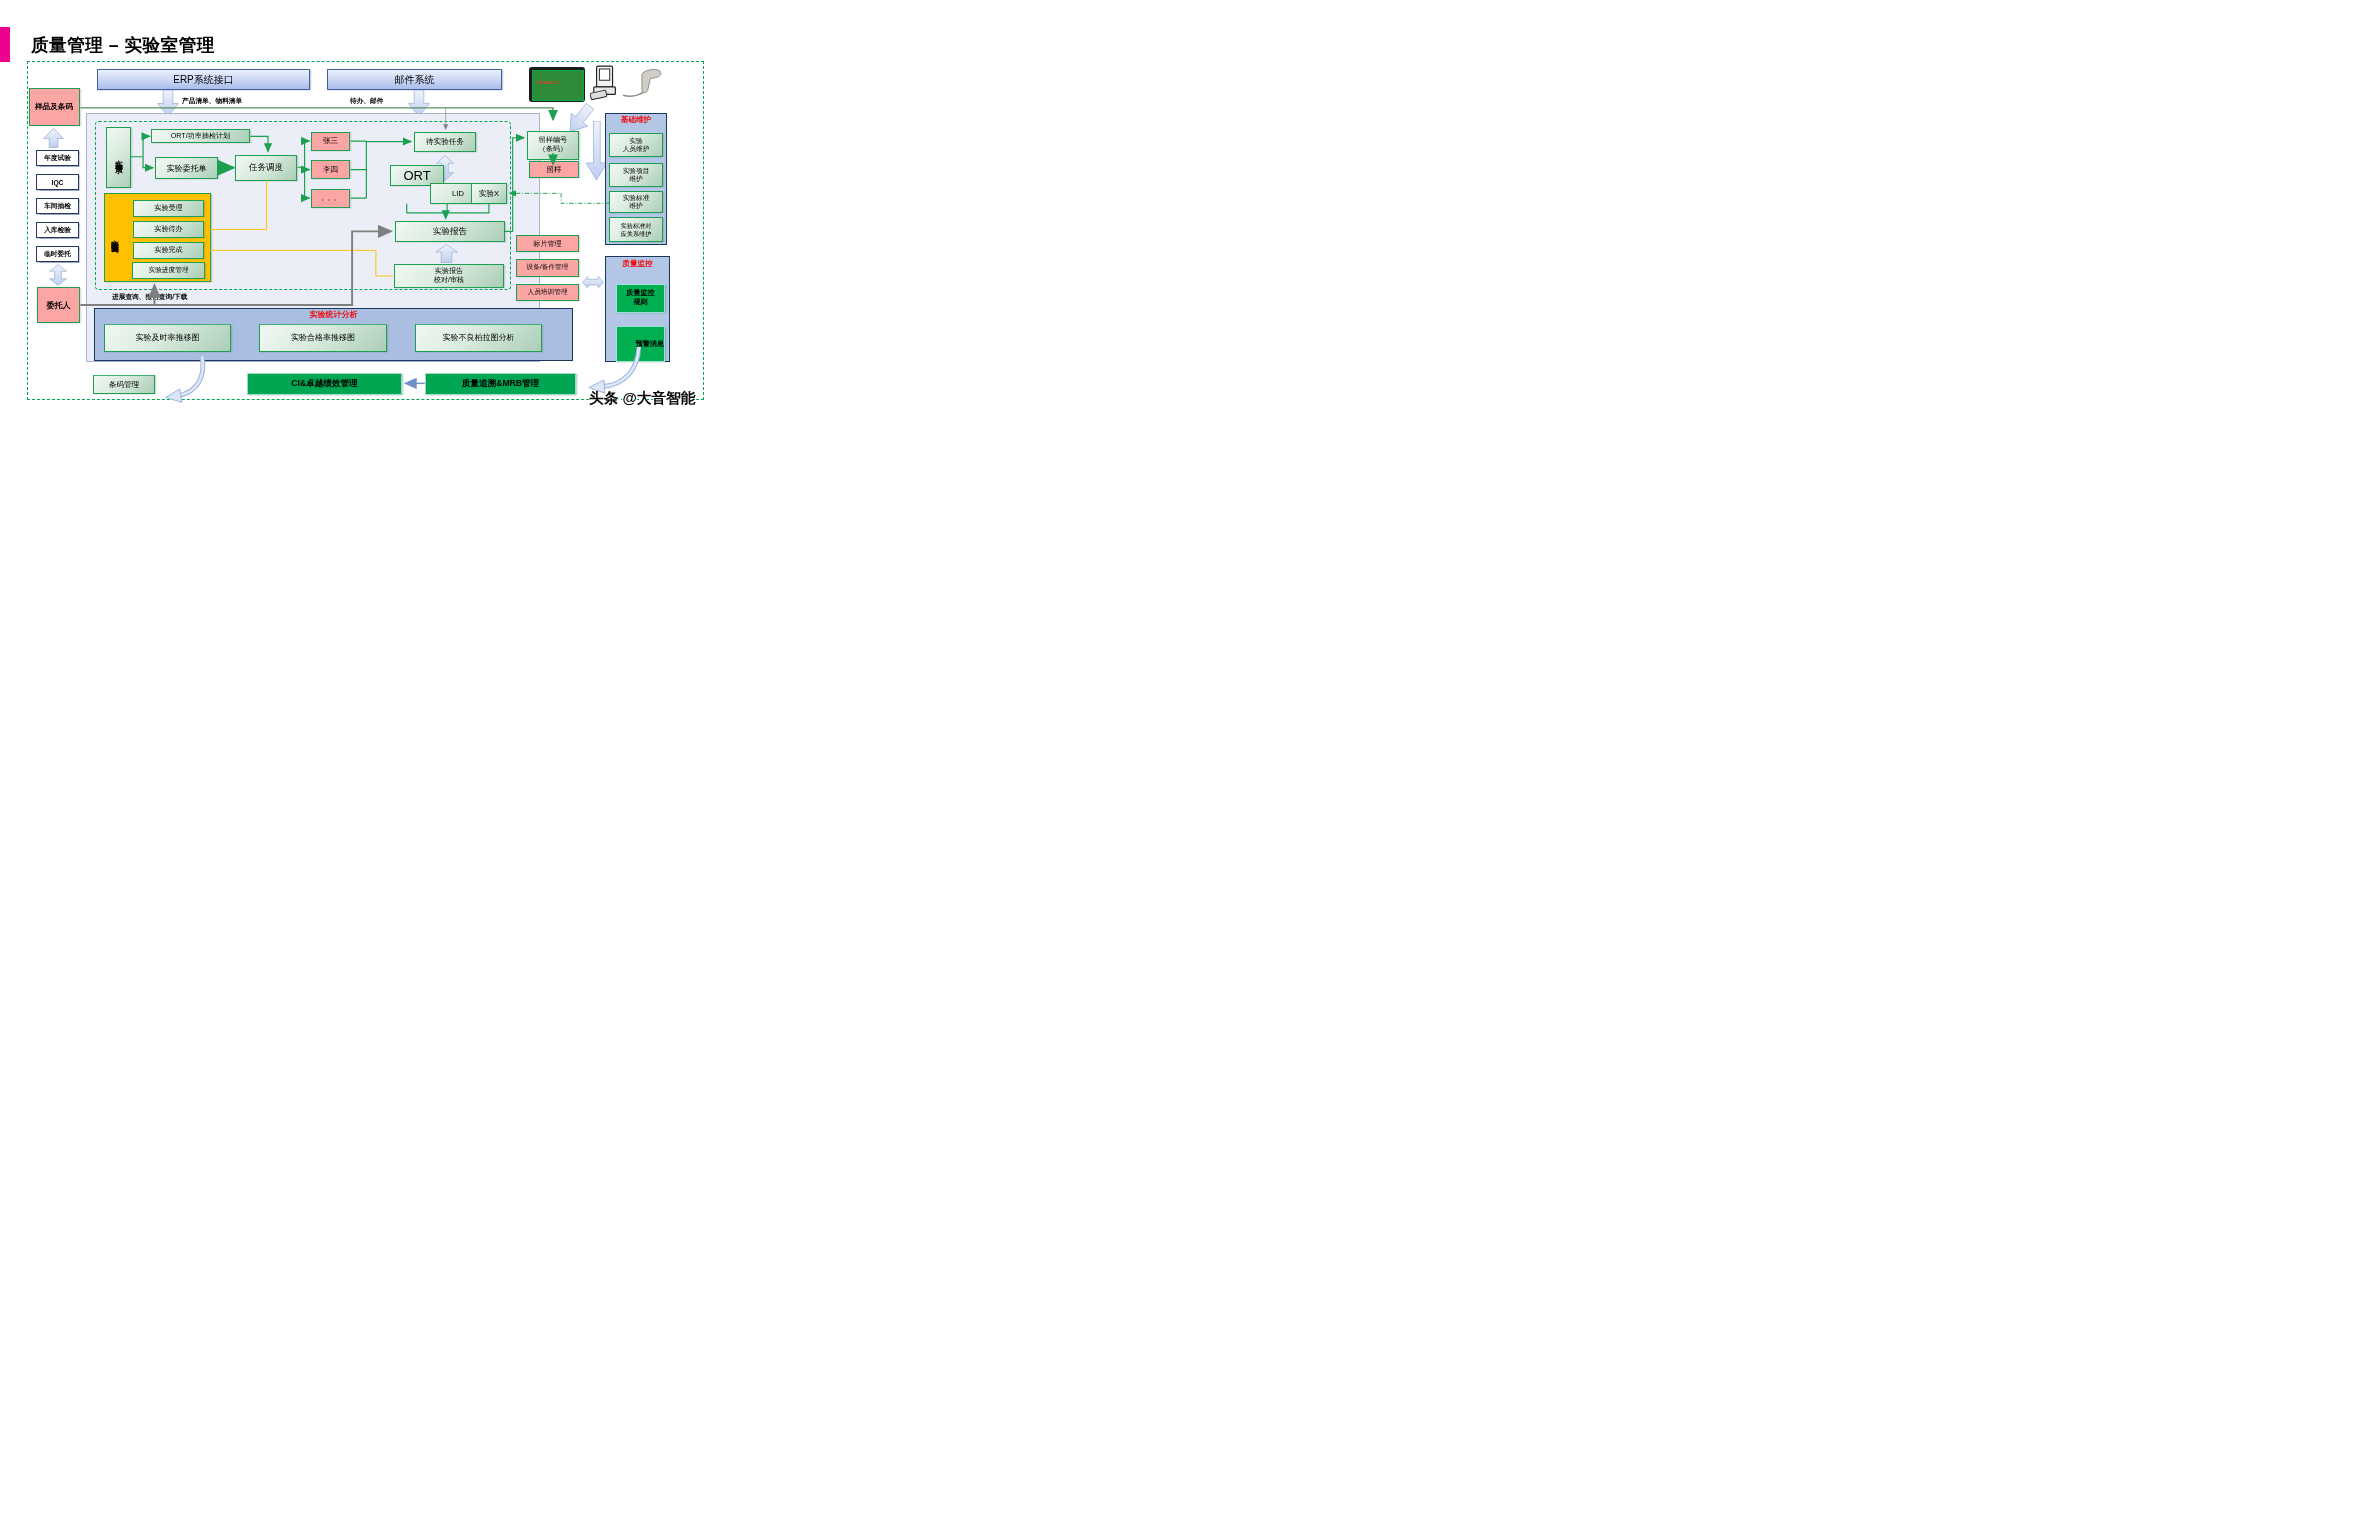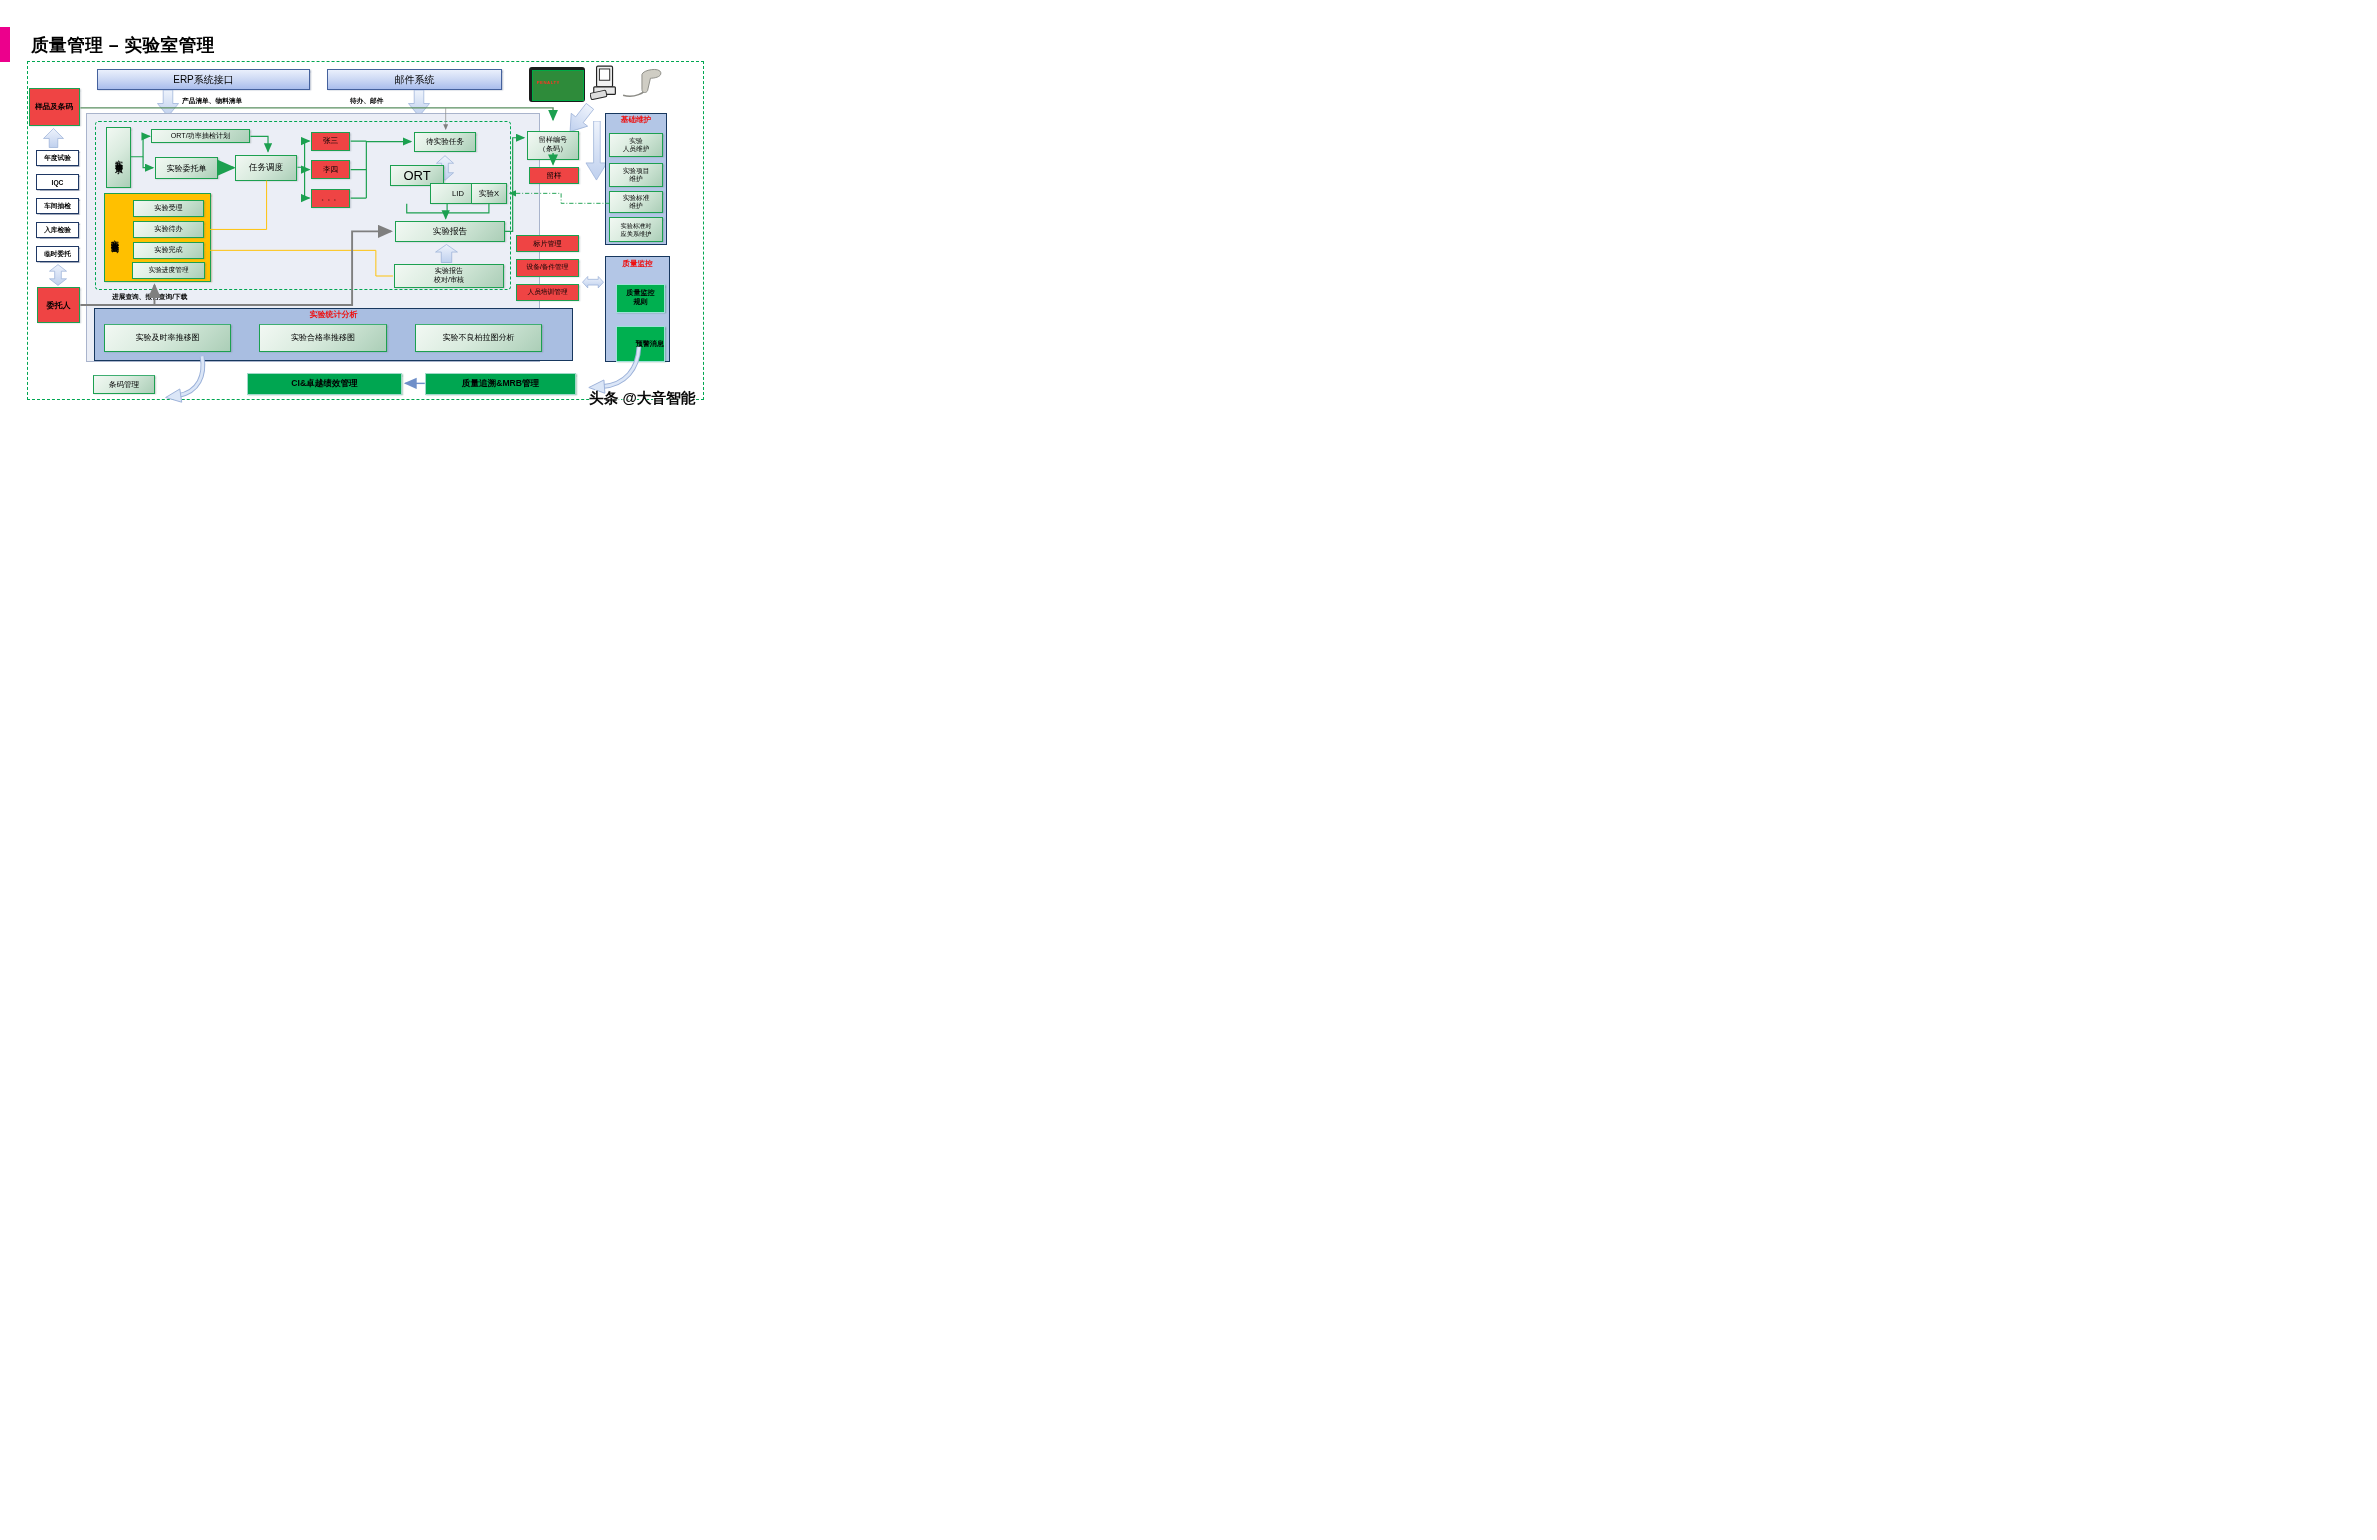--- a/index.html
+++ b/index.html
@@ -3,21 +3,21 @@
 <meta charset="utf-8">
 <style>
   html,body{margin:0;padding:0;background:#fff;font-family:"Liberation Sans","DejaVu Sans",sans-serif;}
   #stage{position:relative;width:746px;height:419px;background:#fff;overflow:hidden;}
   .abs{position:absolute;box-sizing:border-box;}
   .ctr{display:flex;align-items:center;justify-content:center;text-align:center;}
   .pre{white-space:pre-line;line-height:1.25;}
   
   .bluegrad{background:linear-gradient(180deg,#eaf0fc 0%,#c9d6f3 55%,#a9bdec 100%);border:1px solid #44619d;box-shadow:1px 1.4px 1.4px rgba(60,80,120,.45);color:#000;}
   .gbox{background:linear-gradient(135deg,#f2f8f3 0%,#d9ebde 45%,#abceb7 100%);border:1px solid #1ca050;box-shadow:1px 1.4px 1.4px rgba(90,110,100,.4);color:#000;}
-  .cyanbox{background:#ef4444;border:1px solid #1ca050;box-shadow:1px 1.4px 1.4px rgba(90,110,120,.35);color:#000;}
+  .cyanbox{background:#fca5a5;border:1px solid #1ca050;box-shadow:1px 1.4px 1.4px rgba(90,110,120,.35);color:#000;}
   .wbox{background:#fff;border:1px solid #1f3864;box-shadow:1px 1.4px 1px rgba(40,60,100,.45);color:#000;font-weight:600;}
   .brightgreen{background:#00a651;border:1px solid #9fd9c8;box-shadow:1px 1.4px 1.4px rgba(0,90,50,.4);color:#000;font-weight:600;}
   .mgreen{background:#00b050;border:1px solid #9fe0d8;box-shadow:1px 1.4px 1.4px rgba(0,90,50,.4);color:#000;font-weight:600;}
   .navypanel{background:#b3c6e6;border:1.2px solid #17375e;}
   .redtitle{color:#ee1111;font-weight:bold;}
   .vtext{writing-mode:vertical-rl;text-orientation:upright;letter-spacing:1.9px;}
   svg{display:block;}
   .nofill{pointer-events:none;}
 </style>
 </head>
@@ -185,21 +185,21 @@
     <span>实验合格率推移图</span>
   </div>
   <div class="abs gbox ctr" style="left:415px;top:324px;width:127px;height:27.6px;font-size:8px;border-top:1.4px solid #3fae72;">
     <span>实验不良柏拉图分析</span>
   </div>
 
   <div class="abs gbox ctr pre" style="left:527px;top:125px;width:52px;height:28.5px;font-size:7.1px;margin-top:6px;">
     <span class="pre">留样编号
 （条码）</span>
   </div>
-  <div class="abs cyanbox ctr" style="left:529px;top:167px;width:50px;height:17px;font-size:7.6px;">
+  <div class="abs cyanbox ctr" style="left:529px;top:161px;width:50px;height:17px;font-size:7.6px;">
     <span>留样</span>
   </div>
   <div class="abs cyanbox ctr" style="left:516px;top:235px;width:63px;height:17px;font-size:7.1px;">
     <span>标片管理</span>
   </div>
   <div class="abs cyanbox ctr" style="left:516px;top:259px;width:63px;height:17.6px;font-size:6.7px;">
     <span>设备/备件管理</span>
   </div>
   <div class="abs cyanbox ctr" style="left:516px;top:284px;width:63px;height:17px;font-size:6.7px;">
     <span>人员培训管理</span>

